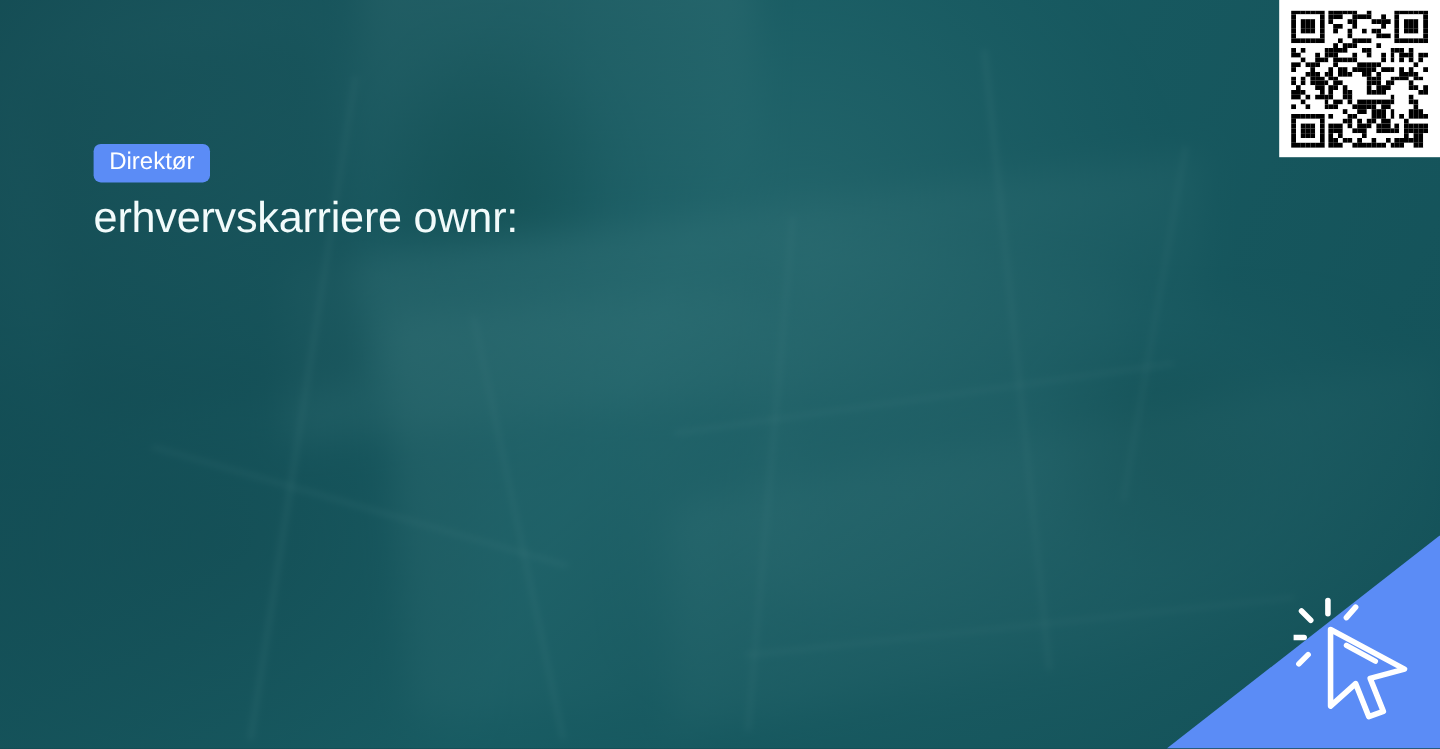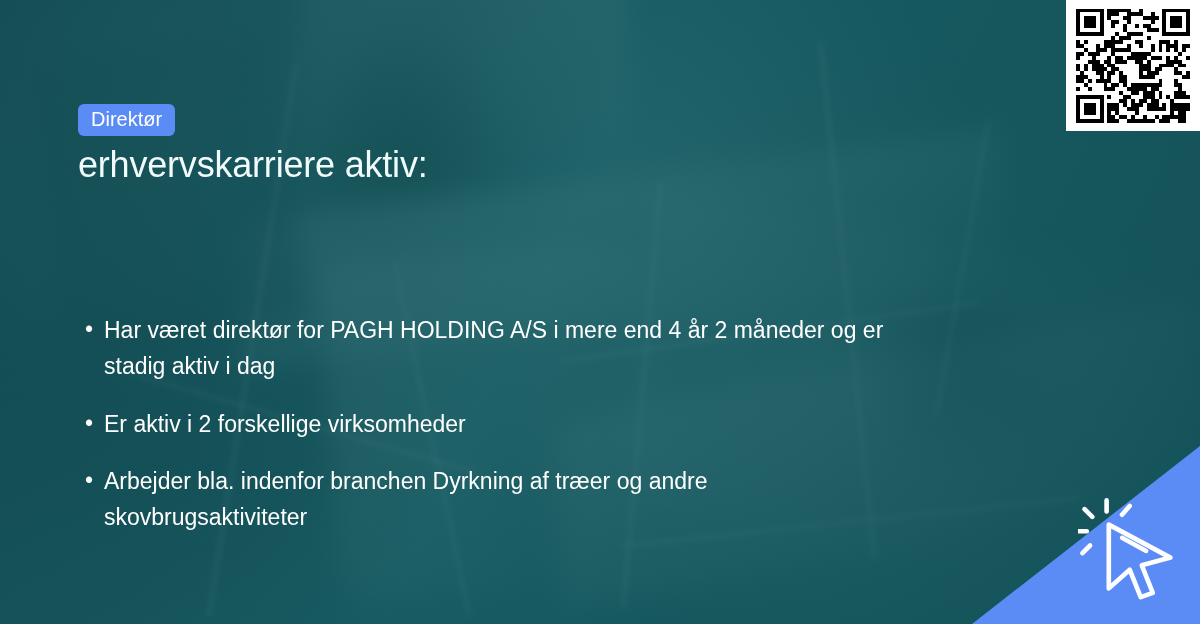--- a/index.html
+++ b/index.html
@@ -145,21 +145,21 @@
     font-size: 14px;
     vertical-align: super;
     font-weight: normal;
     letter-spacing: 0;
   }
 
   
   .content {
     position: absolute;
     left: 78px;
-    top: 104px;
+    top: 120px;
     width: 860px;
   }
   .badge {
     display: inline-block;
     background: #5b8cf6;
     color: #ffffff;
     font-size: 20px;
     padding: 5px 13px 7px 13px;
     border-radius: 6px;
     line-height: 1;
@@ -1094,28 +1094,23 @@
         <i style="background: rgb(255, 255, 255);"></i>
         <i style="background: rgb(255, 255, 255);"></i>
         <i></i>
         <i></i>
         <i style="background: rgb(255, 255, 255);"></i>
       </div>
   </div>
 
   <div class="content">
     <span class="badge">Direktør</span>
-    <div class="subline">erhvervskarriere aktiv:</div>
+    <div class="subline">erhvervskarriere ownr:</div>
   </div>
 
-  <ul class="facts" id="facts">
-      <li>Har været direktør for PAGH HOLDING A/S i mere end 4 år 2 måneder og er stadig aktiv i dag</li>
-      <li>Er aktiv i 2 forskellige virksomheder</li>
-      <li>Arbejder bla. indenfor branchen Dyrkning af træer og andre skovbrugsaktiviteter</li>
-    </ul>
 
   <div class="corner"></div>
   <svg class="cursor-icon" viewBox="0 0 100 100">
     <g fill="none" stroke="#ffffff" stroke-width="4.2" stroke-linecap="round" stroke-linejoin="round">
       <path d="M28 26 L84 56 L58 63 L68 88 L57 92 L47 67 L28 84 Z"></path>
       <path d="M40 38 L62 50" stroke-width="4"></path>
       <path d="M26 14 L26 4"></path>
       <path d="M13 19 L6 12"></path>
       <path d="M8 32 L-1 32"></path>
       <path d="M40 17 L47 9"></path>

